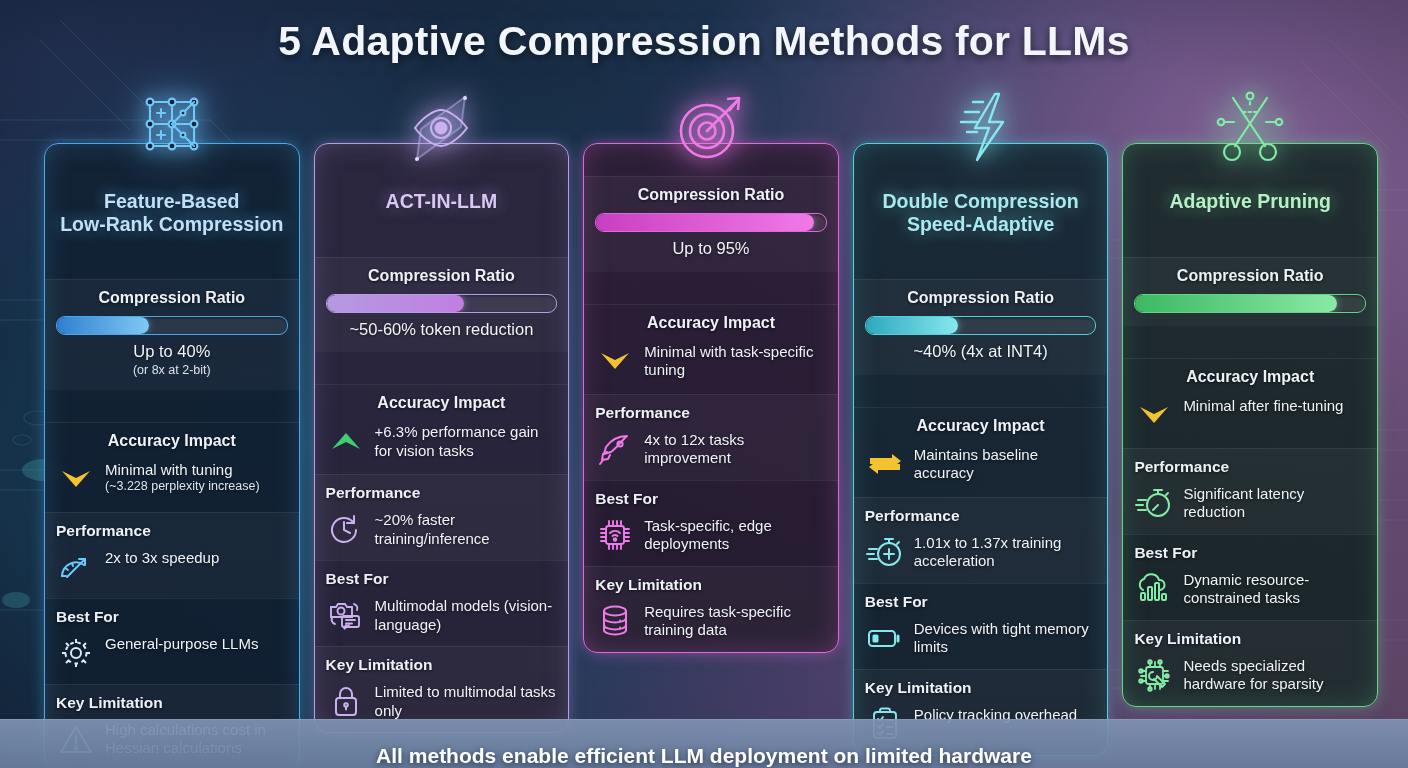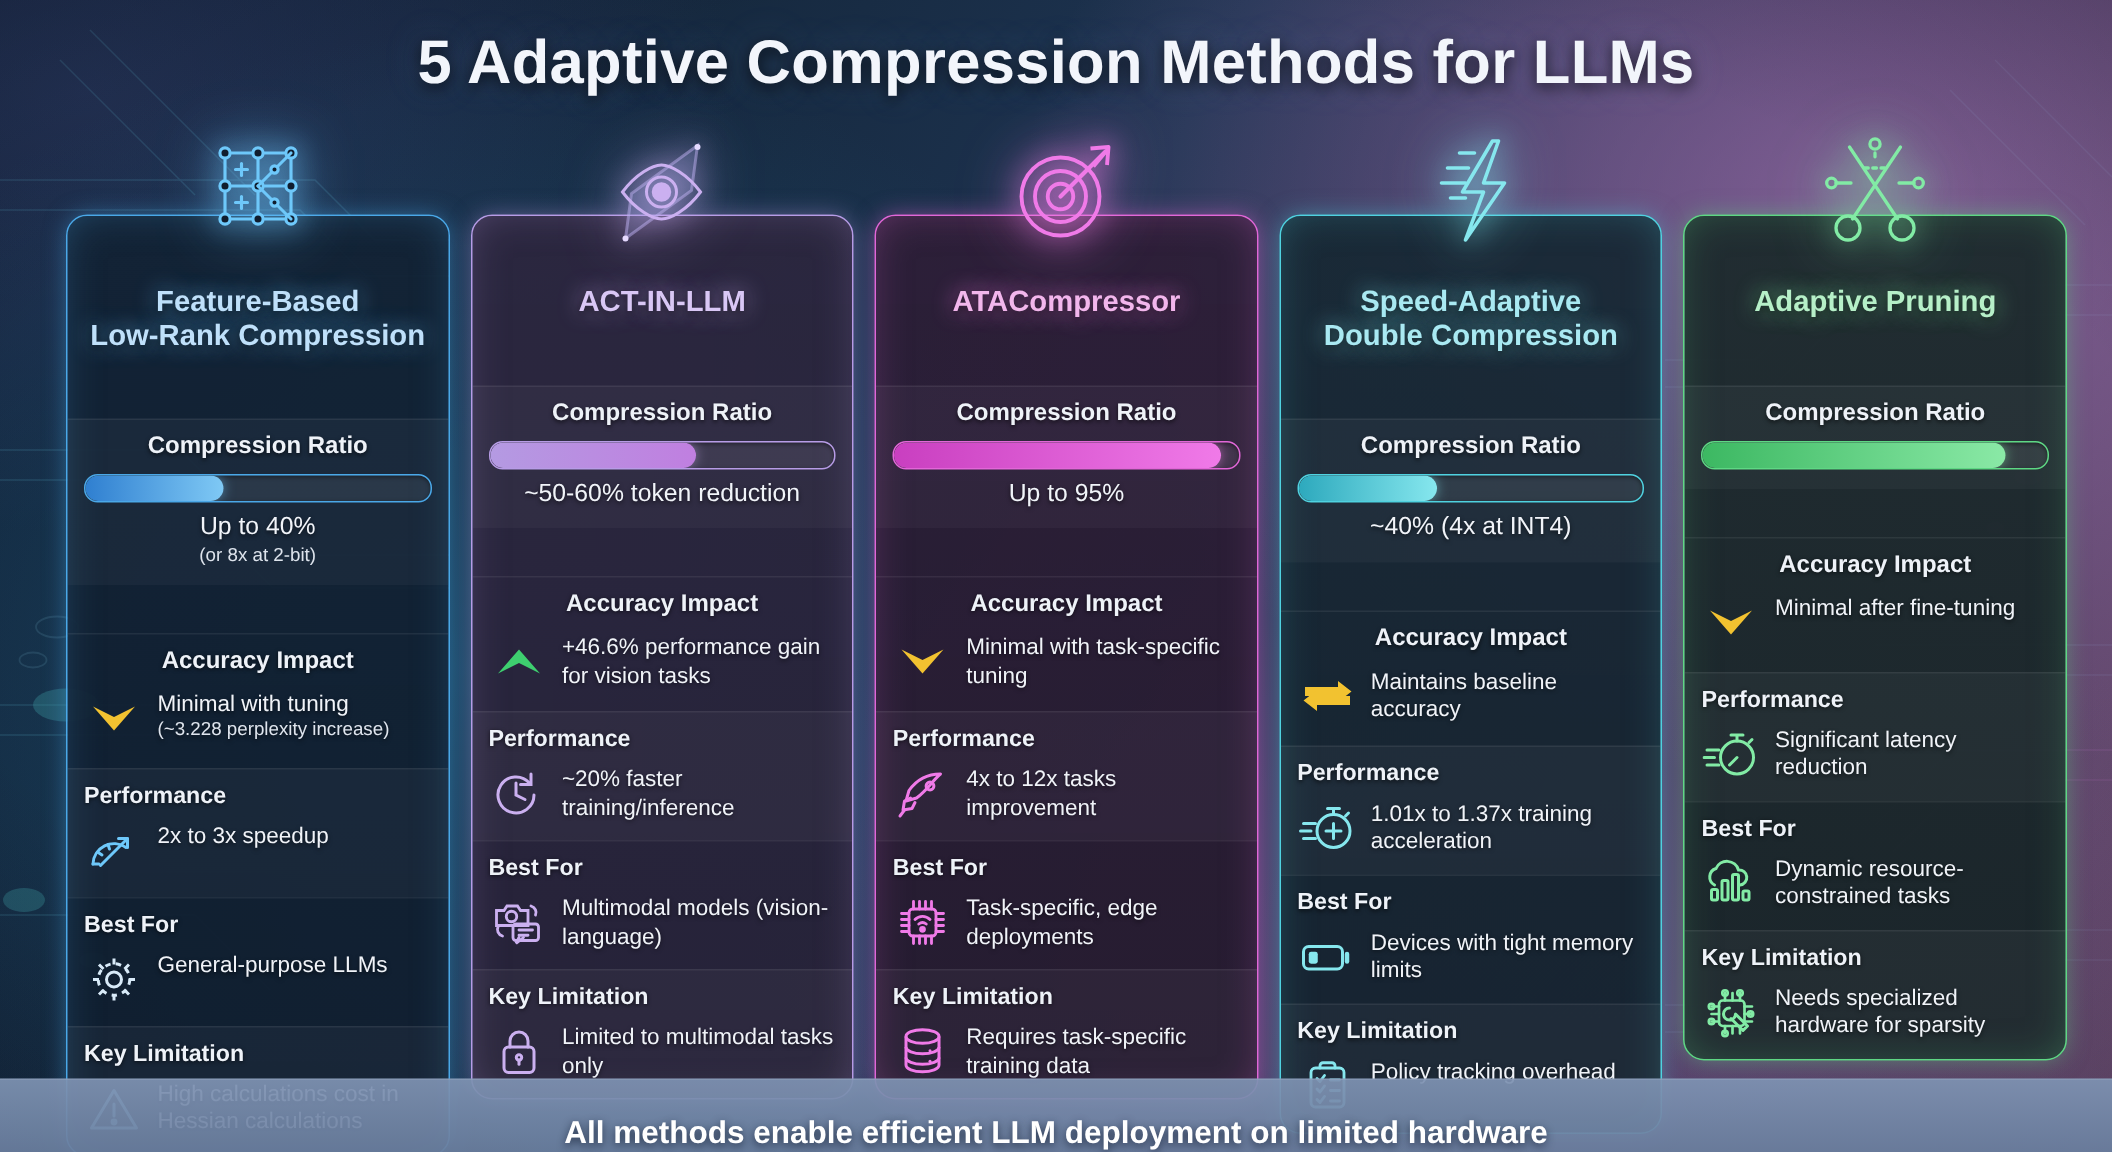--- a/index.html
+++ b/index.html
@@ -297,21 +297,21 @@
         </div>
 
         <div class="sect cr">
           <div class="sect-h">Accuracy Impact</div>
           <div class="row" style="text-align:left">
             <div class="ico">
               <svg width="34" height="26" viewBox="0 0 34 26">
                   <path d="M3 21 L17 5 L31 21 L17 14 Z" fill="#3ecf6f"></path>
                 </svg>
             </div>
-            <div class="txt">+46.6% performance gain for vision tasks</div>
+            <div class="txt">+6.3% performance gain for vision tasks</div>
           </div>
         </div>
 
         <div class="sect odd">
           <div class="sect-h">Performance</div>
           <div class="row">
             <div class="ico">
               <svg width="36" height="34" viewBox="0 0 36 34" fill="none" stroke="#cbb0f0" stroke-width="2" stroke-linecap="round">
                 <path d="M25 10a12 12 0 1 0 3 8"></path>
                   <path d="M25 4v7h-7" transform="translate(1,0)"></path>
@@ -362,23 +362,20 @@
         <svg width="80" height="74" viewBox="0 0 80 74" fill="none" stroke="#f07ae8" stroke-width="2.6">
           <circle cx="36" cy="40" r="26"></circle>
             <circle cx="36" cy="40" r="17"></circle>
             <circle cx="36" cy="40" r="8.5"></circle>
           <path d="M36 40 L66 10" stroke-width="2.8" stroke-linecap="round"></path>
           <path d="M56 8 l12 -1 -1 12" stroke-width="2.6" stroke-linejoin="round"></path>
           <path d="M58 20 l10 -12" stroke-width="2.4"></path>
         </svg>
       </div>
       <div class="card-inner">
-        <div class="card-title">
-          <span class="ln">ATACompressor</span>
-        </div>
 
         <div class="sect odd cr">
           <div class="sect-h">Compression Ratio</div>
           <div class="bar-track">
             <div class="bar-fill" style="width:95%"></div>
           </div>
           <div class="cr-val">Up to 95%</div>
         </div>
 
         <div class="sect cr">
@@ -445,22 +442,22 @@
 
     <div class="card tint-d" style="--accent:#4fd2e0;--glow:rgba(79,210,224,.5);--glow2:rgba(130,232,242,.75);--titlecol:#a9e9f2;--barA:#2da9bd;--barB:#86e7ee;">
       <div class="card-icon">
         <svg width="88" height="76" viewBox="0 0 88 76" fill="none" stroke="#86e7ee" stroke-width="2.4" stroke-linejoin="round" stroke-linecap="round">
           <path d="M58 4 L38 38 H52 L40 70 L66 32 H52 L62 4 Z"></path>
           <path d="M36 12h10M28 22h14M24 32h16M30 42h10"></path>
         </svg>
       </div>
       <div class="card-inner">
         <div class="card-title">
+          <span class="ln">Double Compression</span>
           <span class="ln">Speed-Adaptive</span>
-          <span class="ln">Double Compression</span>
         </div>
 
         <div class="sect odd cr">
           <div class="sect-h">Compression Ratio</div>
           <div class="bar-track">
             <div class="bar-fill" style="width:40%"></div>
           </div>
           <div class="cr-val">~40% (4x at INT4)</div>
         </div>
 

